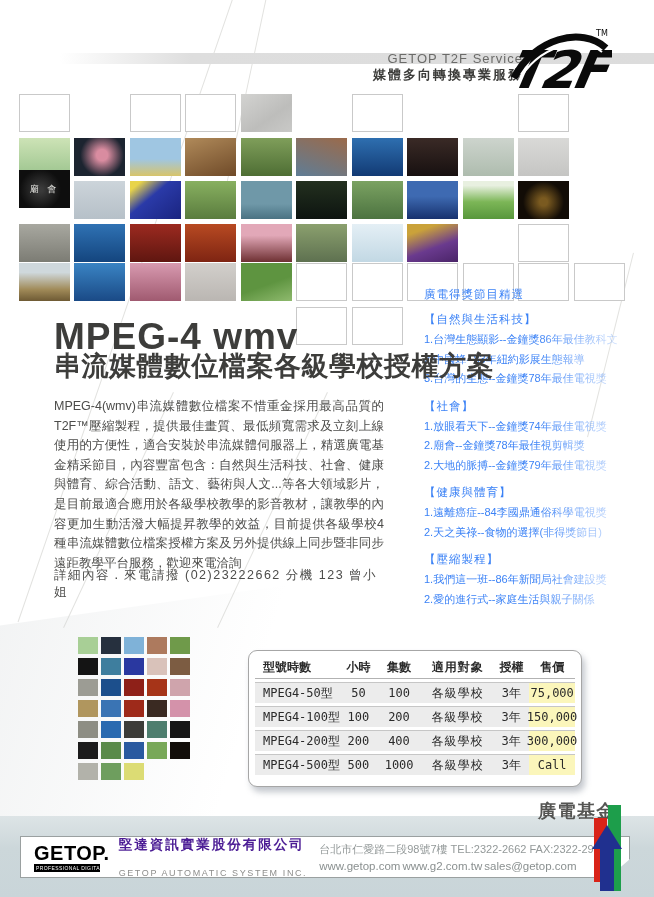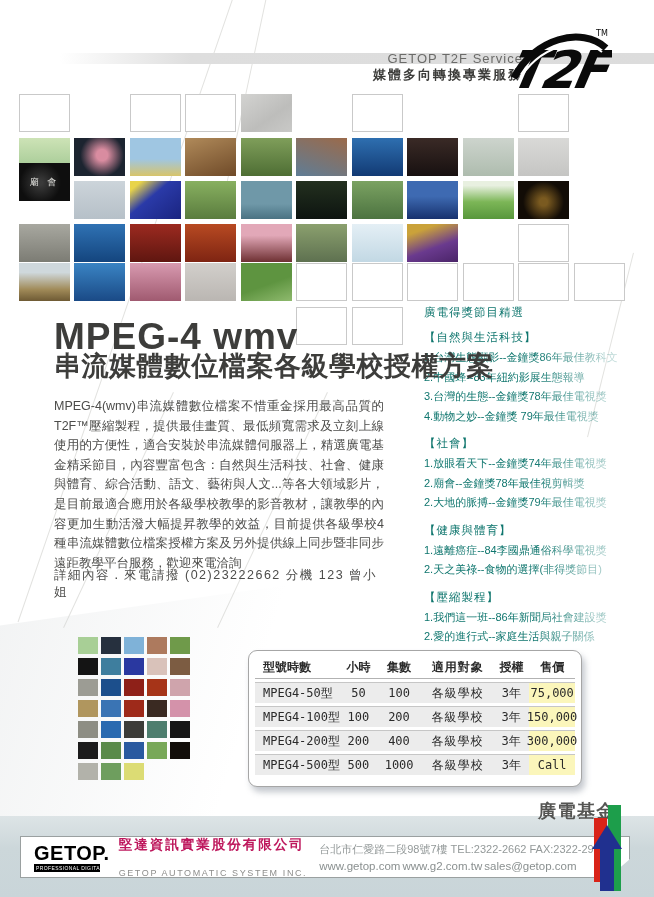--- a/index.html
+++ b/index.html
@@ -36,21 +36,21 @@
   #subtitle { top:352px; left:54px; font-size:27px; font-weight:600; letter-spacing:0.5px;
     color:#3d3d3b; z-index:6; line-height:1.1; white-space:nowrap; }
 
   
   #para { top:397px; left:54px; width:330px; font-size:12.5px; line-height:19.6px;
     text-align:justify; color:#4c4c4a; z-index:6; }
   #contact { top:567px; left:54px; width:335px; font-size:12.5px; letter-spacing:1.5px;
     color:#4c4c4a; z-index:6; }
 
   
-  #awards { top:305px; left:424px; width:226px; color:#0f766e; z-index:2;
+  #awards { top:287px; left:424px; width:226px; color:#3b82f6; z-index:2;
     -webkit-mask-image:linear-gradient(to right,#000 48%, rgba(0,0,0,0) 97%);
             mask-image:linear-gradient(to right,#000 48%, rgba(0,0,0,0) 97%); }
   #awards .aw-title { font-size:11.5px; letter-spacing:1px; margin-bottom:8px; }
   .aw-head { font-size:11.5px; letter-spacing:1px; margin:10px 0 3px 0; }
   .aw-item { font-size:11px; line-height:19.5px; white-space:nowrap; }
 
   
   #mini { top:637px; left:78px; width:120px; z-index:3; }
   .mini-row { height:21px; white-space:nowrap; }
   .mini-cell { display:inline-block; width:20px; height:17px; margin-right:3px; }
@@ -79,21 +79,21 @@
     letter-spacing:1.5px; color:#555553; z-index:7; }
   #footer-box { top:836px; left:20px; width:610px; height:42px; background:#fff;
     border:1px solid #9aa0a0; z-index:6; display:flex; align-items:center;
     padding:0 10px 0 13px;
     clip-path:polygon(0 0,100% 0,100% 55%,calc(100% - 22px) 100%,0 100%); }
   #getop-logo { margin-right:9px; }
   #getop-word { font-size:20px; font-weight:900; color:#000; letter-spacing:0.5px;
     line-height:1; font-family:"Liberation Sans",sans-serif; transform:scaleY(1.05); }
   #getop-bar { margin-top:1px; background:#000; color:#fff; font-size:5px;
     letter-spacing:0.4px; text-align:center; padding:1px 2px; width:66px; white-space:nowrap; }
-  #company-zh { font-size:13.5px; font-weight:bold; color:#be185d; letter-spacing:2px; white-space:nowrap; }
+  #company-zh { font-size:13.5px; font-weight:bold; color:#4c1d95; letter-spacing:2px; white-space:nowrap; }
   #company-en { font-size:9px; color:#8e8e8c; letter-spacing:1.6px; margin-top:14px; white-space:nowrap; }
   #footer-right { margin-left:12px; }
   #addr { font-size:11px; color:#939999; white-space:nowrap; }
   #urls { font-size:11.5px; color:#8a9090; margin-top:3px; white-space:nowrap; }
   #urls span { margin-right:2px; }
 
   
   #fund-logo { top:805px; left:592px; width:34px; height:88px; z-index:8; }
   #fund-red   { position:absolute; left:2px;  top:13px; width:13px; height:64px; background:#d92318; }
   #fund-green { position:absolute; left:16px; top:0;    width:13px; height:86px; background:#1d9e4b; }
@@ -142,21 +142,21 @@
       <div class="cell p" style="left: 19px; top: 138px; width: 51px; height: 38px; background: linear-gradient(rgb(205, 227, 182), rgb(156, 196, 142));"></div>
       <div class="cell p" style="left: 74px; top: 138px; width: 51px; height: 38px; background: radial-gradient(circle at 55% 45%, rgb(217, 140, 160) 16%, rgb(28, 36, 48) 62%);"></div>
       <div class="cell p" style="left: 130px; top: 138px; width: 51px; height: 38px; background: linear-gradient(rgb(159, 198, 226) 55%, rgb(216, 196, 106));"></div>
       <div class="cell p" style="left: 185px; top: 138px; width: 51px; height: 38px; background: linear-gradient(160deg, rgb(176, 138, 90), rgb(111, 74, 40));"></div>
       <div class="cell p" style="left: 241px; top: 138px; width: 51px; height: 38px; background: linear-gradient(rgb(127, 158, 90), rgb(78, 110, 52));"></div>
       <div class="cell p" style="left: 296px; top: 138px; width: 51px; height: 38px; background: linear-gradient(200deg, rgb(155, 106, 74), rgb(95, 125, 150));"></div>
       <div class="cell p" style="left: 352px; top: 138px; width: 51px; height: 38px; background: linear-gradient(rgb(46, 111, 176), rgb(18, 58, 116));"></div>
       <div class="cell p" style="left: 407px; top: 138px; width: 51px; height: 38px; background: linear-gradient(rgb(58, 42, 38), rgb(23, 16, 16));"></div>
       <div class="cell p" style="left: 463px; top: 138px; width: 51px; height: 38px; background: linear-gradient(rgb(205, 212, 205), rgb(174, 188, 174));"></div>
       <div class="cell p" style="left: 518px; top: 138px; width: 51px; height: 38px; background: linear-gradient(rgb(217, 217, 215), rgb(197, 197, 195));"></div>
-      <div class="cell p" style="left: 19px; top: 163px; width: 51px; height: 38px; background: radial-gradient(circle at 42% 52%, rgb(58, 58, 58) 6%, rgb(14, 14, 14) 58%);">
+      <div class="cell p" style="left: 19px; top: 170px; width: 51px; height: 38px; background: radial-gradient(circle at 42% 52%, rgb(58, 58, 58) 6%, rgb(14, 14, 14) 58%);">
         <div class="cell-txt">廟 會</div>
       </div>
       <div class="cell p" style="left: 74px; top: 181px; width: 51px; height: 38px; background: linear-gradient(rgb(204, 212, 218), rgb(182, 192, 200));"></div>
       <div class="cell p" style="left: 130px; top: 181px; width: 51px; height: 38px; background: linear-gradient(140deg, rgb(232, 212, 74) 12%, rgb(42, 58, 168) 42%, rgb(26, 36, 128));"></div>
       <div class="cell p" style="left: 185px; top: 181px; width: 51px; height: 38px; background: linear-gradient(rgb(136, 176, 96), rgb(90, 124, 62));"></div>
       <div class="cell p" style="left: 241px; top: 181px; width: 51px; height: 38px; background: linear-gradient(rgb(111, 152, 168) 60%, rgb(74, 114, 130));"></div>
       <div class="cell p" style="left: 296px; top: 181px; width: 51px; height: 38px; background: linear-gradient(rgb(35, 48, 31), rgb(13, 20, 16));"></div>
       <div class="cell p" style="left: 352px; top: 181px; width: 51px; height: 38px; background: linear-gradient(rgb(123, 162, 98), rgb(76, 115, 64));"></div>
       <div class="cell p" style="left: 407px; top: 181px; width: 51px; height: 38px; background: linear-gradient(rgb(62, 106, 178) 40%, rgb(23, 49, 110));"></div>
       <div class="cell p" style="left: 463px; top: 181px; width: 51px; height: 38px; background: linear-gradient(rgb(232, 240, 224) 12%, rgb(124, 182, 87) 55%, rgb(88, 151, 60));"></div>
@@ -185,21 +185,20 @@
       <div class="cell e" style="left: 352px; top: 307px; width: 51px; height: 38px;"></div>
     </div>
 
   <div id="awards" class="abs">
     <div class="aw-title">廣電得獎節目精選</div>
     <div id="aw-sections">
         <div class="aw-head">【自然與生活科技】</div>
         <div class="aw-item">1.台灣生態顯影--金鐘獎86年最佳教科文</div>
         <div class="aw-item">2.中國蜂--83年紐約影展生態報導</div>
         <div class="aw-item">3.台灣的生態--金鐘獎78年最佳電視獎</div>
-        <div class="aw-item">4.動物之妙--金鐘獎 79年最佳電視獎</div>
         <div class="aw-head">【社會】</div>
         <div class="aw-item">1.放眼看天下--金鐘獎74年最佳電視獎</div>
         <div class="aw-item">2.廟會--金鐘獎78年最佳視剪輯獎</div>
         <div class="aw-item">2.大地的脈搏--金鐘獎79年最佳電視獎</div>
         <div class="aw-head">【健康與體育】</div>
         <div class="aw-item">1.遠離癌症--84李國鼎通俗科學電視獎</div>
         <div class="aw-item">2.天之美祿--食物的選擇(非得獎節目)</div>
         <div class="aw-head">【壓縮製程】</div>
         <div class="aw-item">1.我們這一班--86年新聞局社會建設獎</div>
         <div class="aw-item">2.愛的進行式--家庭生活與親子關係</div>

